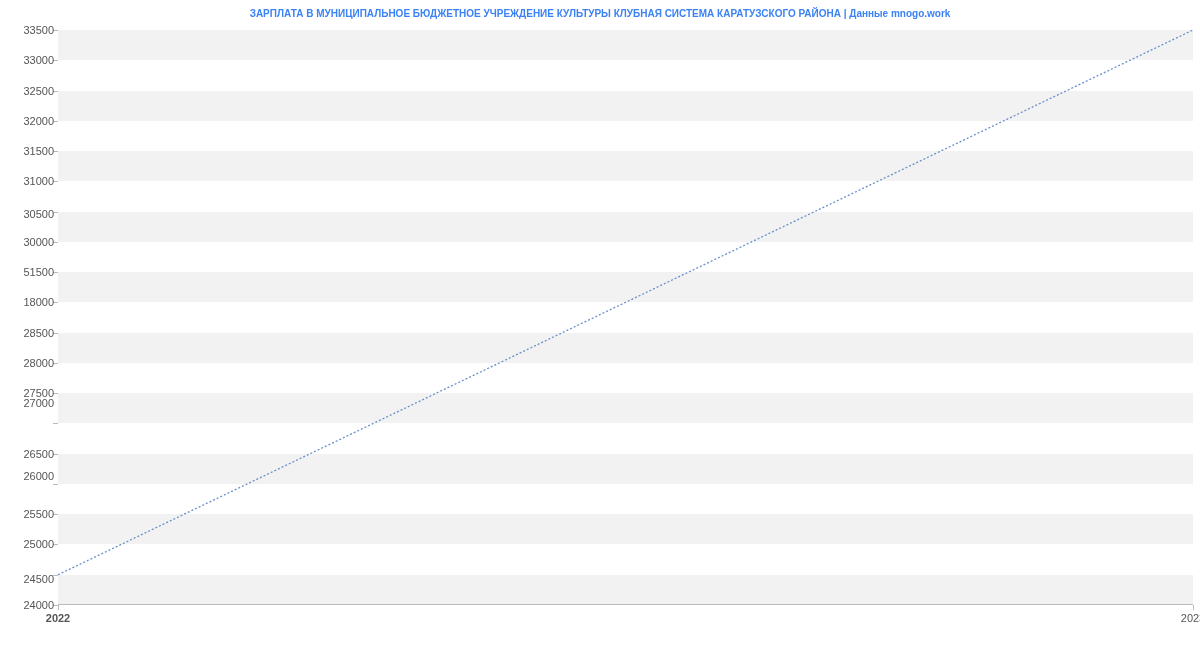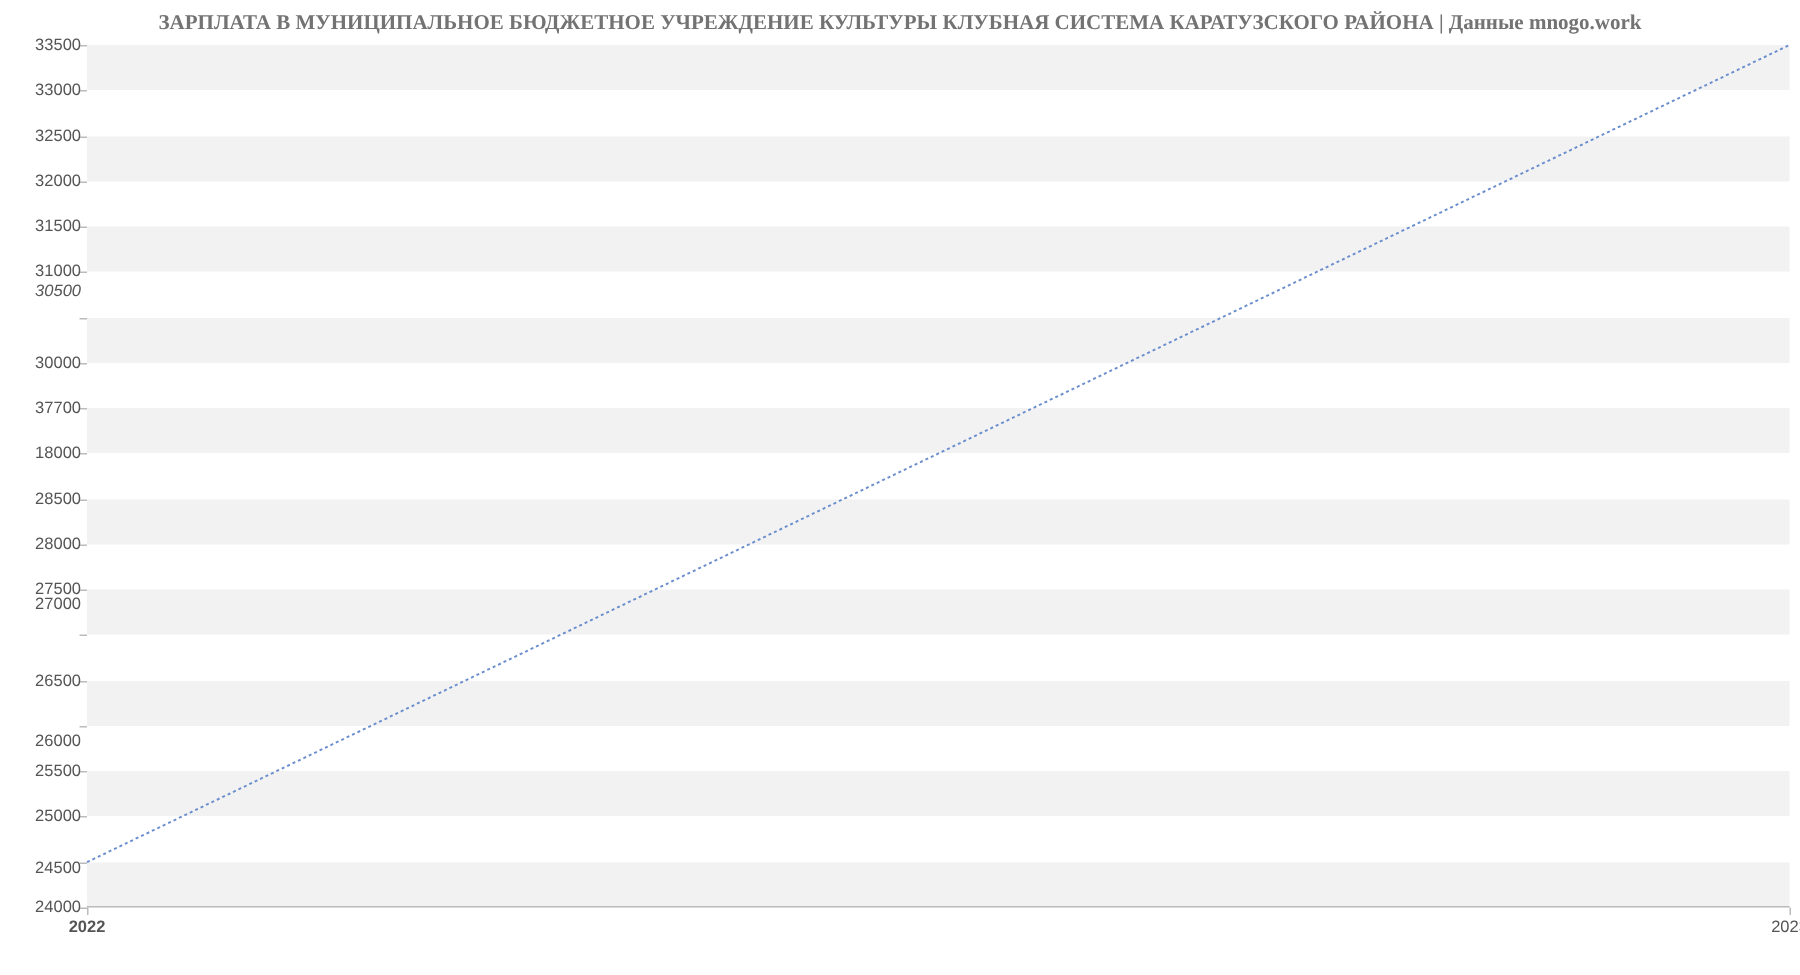--- a/index.html
+++ b/index.html
@@ -16,24 +16,23 @@
       left: 0;
       width: 1200px;
       height: 650px;
     }
     .chart-title {
       position: absolute;
       top: 8px;
       left: 0;
       width: 100%;
       text-align: center;
-      font-size: 14px;
+      font-size: 10px;
       font-weight: bold;
-      color: #737373;
-      font-family: Liberation Serif, serif;
+      color: #3b82f6;
     }
     .plot-area {
       position: absolute;
       left: 58px;
       top: 30px;
       width: 1135px;
       height: 575px;
     }
     .grid-band {
       position: absolute;
@@ -138,30 +137,30 @@
     <div class="axis-line-bottom"></div>
     <svg class="line-svg" viewBox="0 0 1135 575" preserveAspectRatio="none">
       <path id="data-path" class="data-line" d="M0 544.7368421052631 L1135 0 "></path>
     </svg>
   </div>
   <div id="y-labels">
       <div class="y-tick-label" style="top: 605px;">24000</div>
       <div class="y-tick-label" style="top: 579px;">24500</div>
       <div class="y-tick-label" style="top: 544.474px;">25000</div>
       <div class="y-tick-label" style="top: 514.211px;">25500</div>
-      <div class="y-tick-label" style="top: 494px;">26000</div>
+      <div class="y-tick-label" style="top: 476px;">26000</div>
       <div class="y-tick-label" style="top: 453.684px;">26500</div>
       <div class="y-tick-label" style="top: 403px;">27000</div>
       <div class="y-tick-label" style="top: 393.158px;">27500</div>
       <div class="y-tick-label" style="top: 362.895px;">28000</div>
       <div class="y-tick-label" style="top: 332.632px;">28500</div>
       <div class="y-tick-label" style="top: 302.368px;">18000</div>
-      <div class="y-tick-label" style="top: 272.105px;">37700</div>
+      <div class="y-tick-label" style="top: 272.105px;">51500</div>
       <div class="y-tick-label" style="top: 241.842px;">30000</div>
-      <div class="y-tick-label" style="top: 194px; font-style: italic;">30500</div>
+      <div class="y-tick-label" style="top: 214px;">30500</div>
       <div class="y-tick-label" style="top: 181.316px; margin-left: 44px;">31000</div>
       <div class="y-tick-label" style="top: 151.053px;">31500</div>
       <div class="y-tick-label" style="top: 120.789px;">32000</div>
       <div class="y-tick-label" style="top: 90.5263px;">32500</div>
       <div class="y-tick-label" style="top: 60.2632px; margin-left: 35px;">33000</div>
       <div class="y-tick-label" style="top: 30px;">33500</div>
     </div>
   <div id="x-labels">
       <div class="x-tick-label" style="left: 58px; font-weight: bold;">2022</div>
       <div class="x-tick-label" style="left: 1193px;">2023</div>

